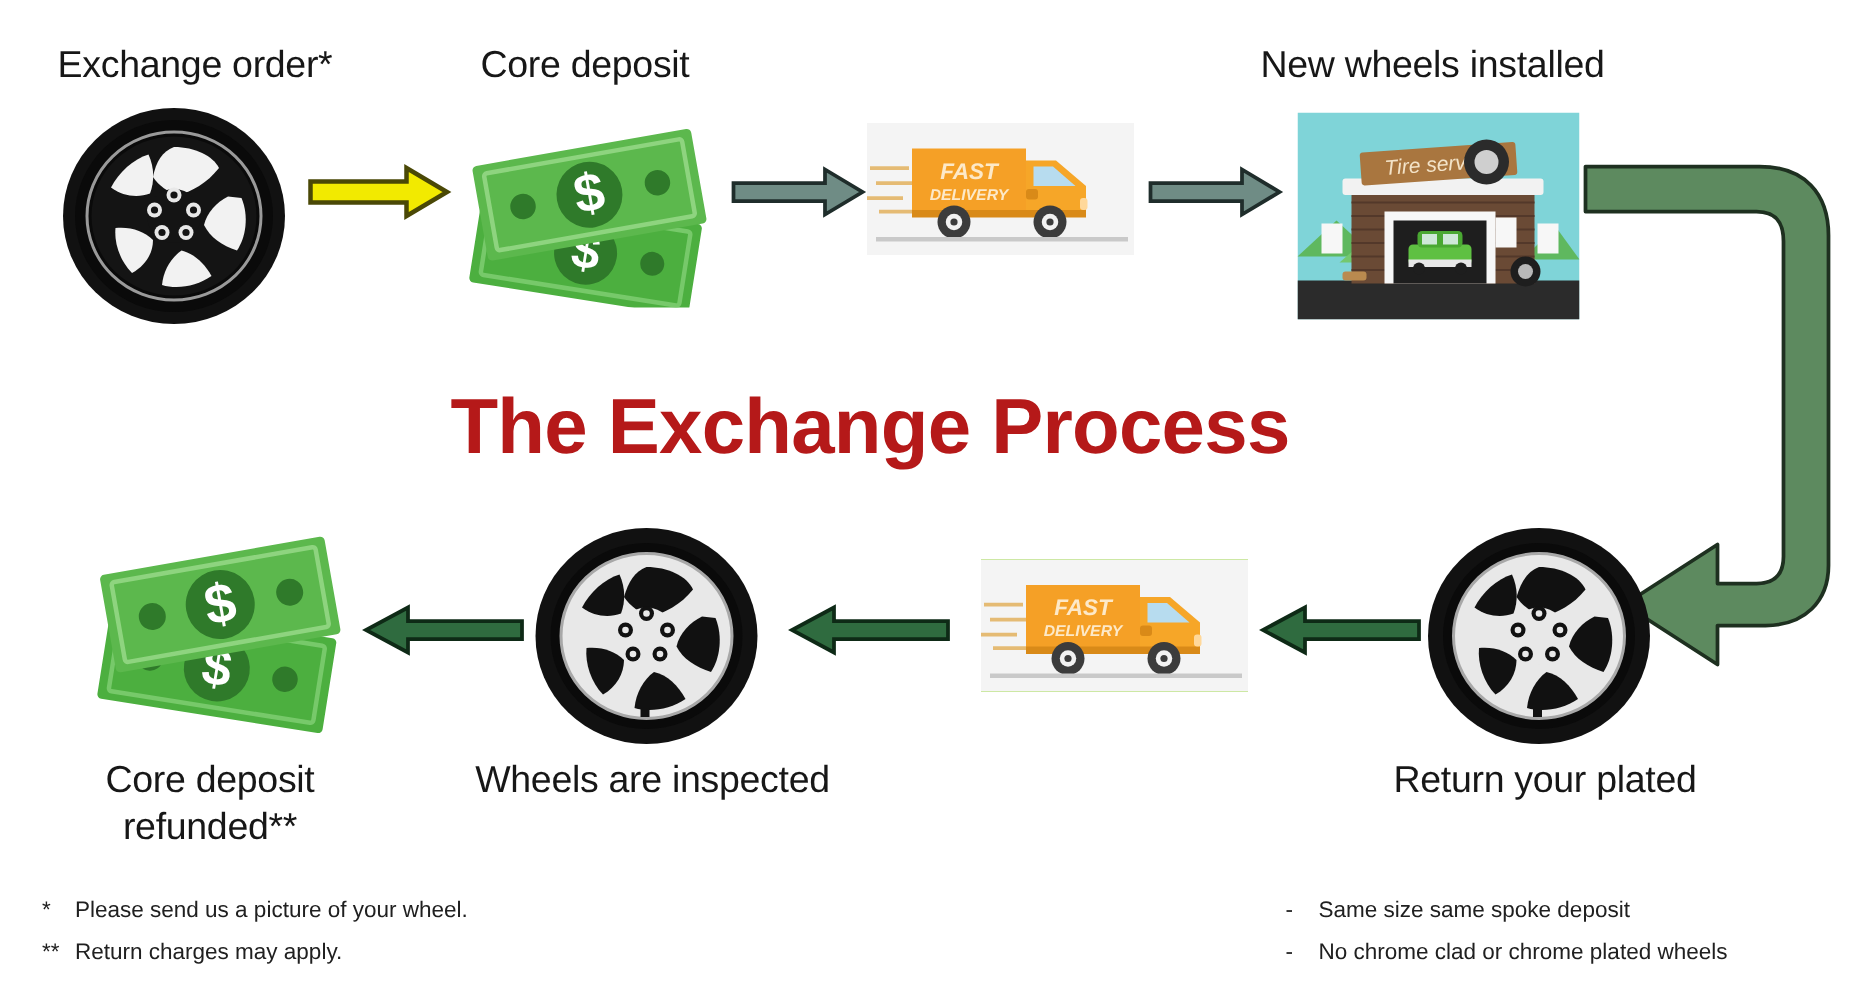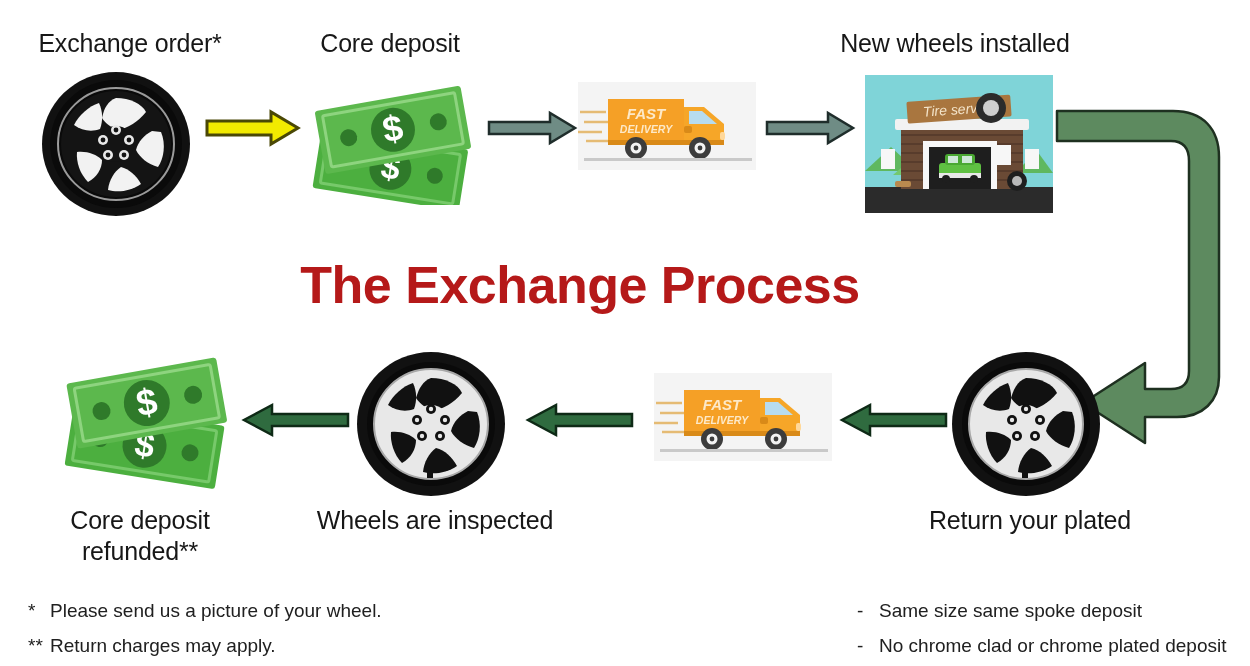--- a/index.html
+++ b/index.html
@@ -35,21 +35,21 @@
   .title {
     font-size: 52px;
     font-weight: 700;
     color: #b51919;
     letter-spacing: -0.5px;
     text-align: center;
     white-space: nowrap;
   }
 
   .footnote {
-    font-size: 19px;
+    font-size: 15px;
     color: #202020;
     line-height: 1.85;
     white-space: nowrap;
   }
   .footnote .mark {
     display: inline-block;
     width: 22px;
   }
 
   
@@ -388,17 +388,17 @@
     <div class="footnote">
       <span class="mark">**</span><span>Return charges may apply.</span>
     </div>
   </div>
 
   <div class="abs" style="left:857px; top:593px;">
     <div class="footnote">
       <span class="mark">-</span><span>Same size same spoke deposit</span>
     </div>
     <div class="footnote">
-      <span class="mark">-</span><span>No chrome clad or chrome plated deposit</span>
+      <span class="mark">-</span><span>No chrome clad or chrome plated wheels</span>
     </div>
   </div>
 
 </div>
 
 </body></html>

